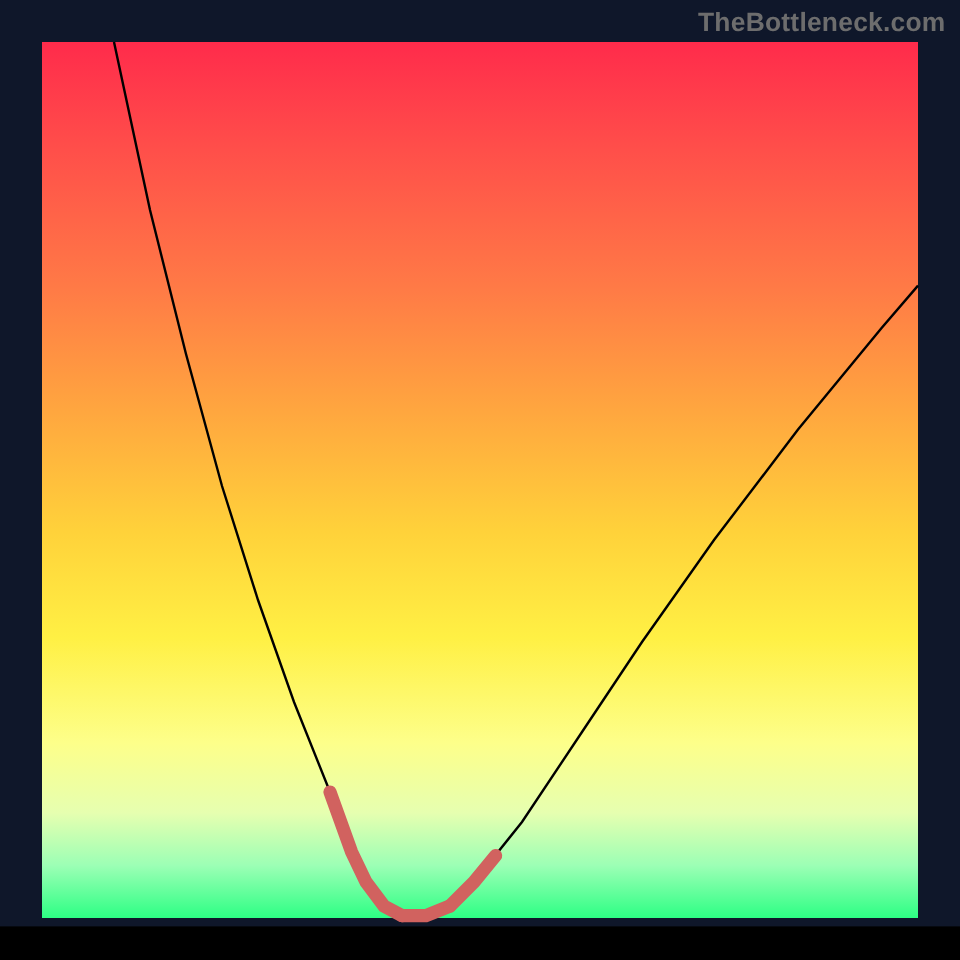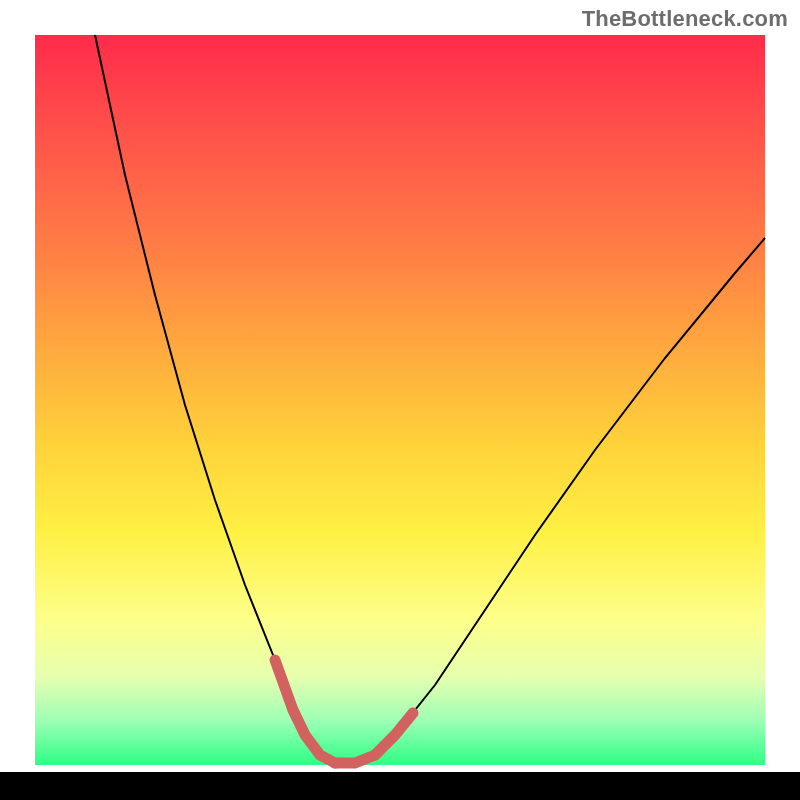--- a/index.html
+++ b/index.html
@@ -10,21 +10,21 @@
     background: #000;
     overflow: hidden;
     font-family: Arial, Helvetica, sans-serif;
   }
   .frame {
     position: absolute;
     left: 0;
     top: 0;
     width: 800px;
     height: 772px;
-    background: #ffffff;
+    background: #0f172a;
   }
   .plot {
     position: absolute;
     left: 35px;
     top: 35px;
     width: 730px;
     height: 730px;
     background: linear-gradient(to bottom,
       #ff2b4b 0%,
       #ff4e4a 12%,

